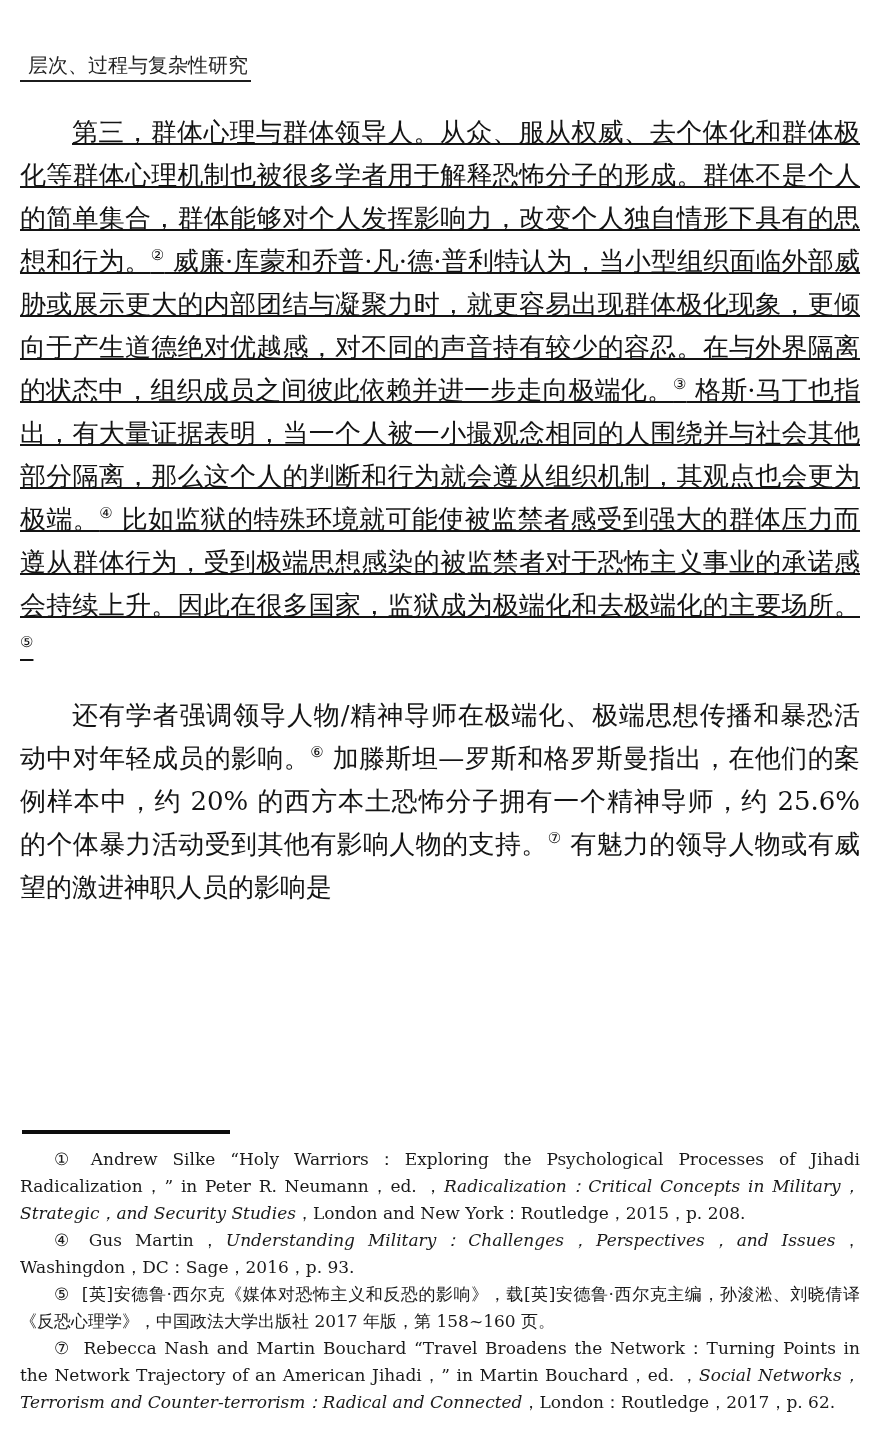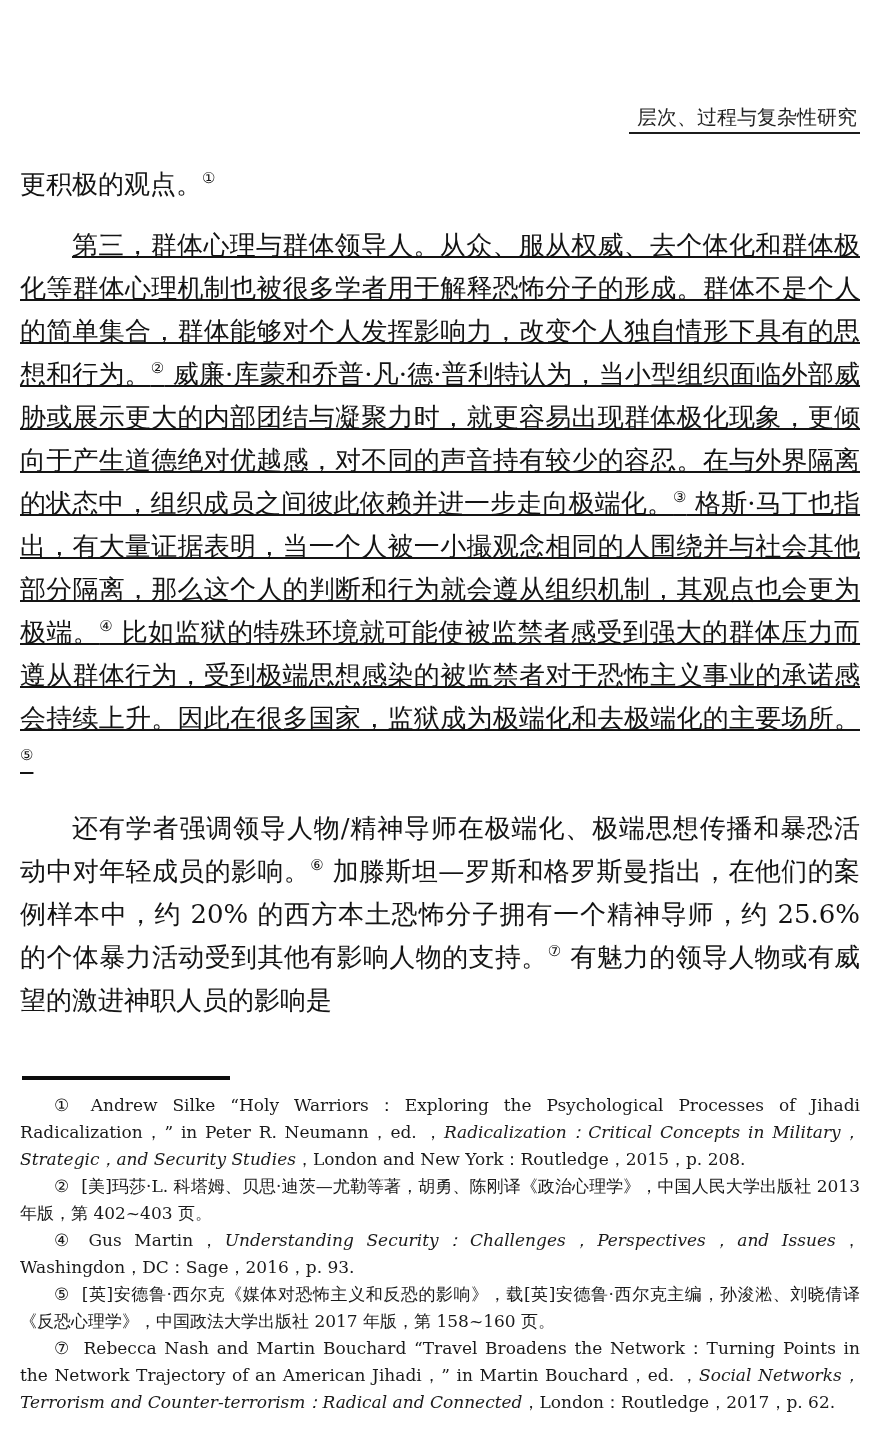--- a/index.html
+++ b/index.html
@@ -10,22 +10,21 @@
     margin: 0 auto;
     background: #ffffff;
     box-sizing: border-box;
     padding: 0 23px 0 20px;
     font-family: "DejaVu Serif", "Liberation Serif", serif;
     color: #161616;
     overflow: hidden;
   }
   
   .running-header {
-    padding-top: 104px;
-    text-align: right;
+    padding-top: 52px;
   }
   .header-title {
     display: inline-block;
     font-size: 20px;
     line-height: 26px;
     color: #222;
     border-bottom: 2px solid #1c1c1c;
     padding: 0 3px 2px 8px;
   }
   
@@ -76,29 +75,27 @@
 </head>
 <body>
 
 <div class="page">
 
   <div class="running-header">
     <span class="header-title">层次、过程与复杂性研究</span>
   </div>
 
   <div class="body-text">
-    <p>更积极的观点。<sup class="fnref">①</sup></p>
     <p class="indent para-gap-sm">第三，群体心理与群体领导人。从众、服从权威、去个体化和群体极化等群体心理机制也被很多学者用于解释恐怖分子的形成。群体不是个人的简单集合，群体能够对个人发挥影响力，改变个人独自情形下具有的思想和行为。<sup class="fnref">②</sup> 威廉·库蒙和乔普·凡·德·普利特认为，当小型组织面临外部威胁或展示更大的内部团结与凝聚力时，就更容易出现群体极化现象，更倾向于产生道德绝对优越感，对不同的声音持有较少的容忍。在与外界隔离的状态中，组织成员之间彼此依赖并进一步走向极端化。<sup class="fnref">③</sup> 格斯·马丁也指出，有大量证据表明，当一个人被一小撮观念相同的人围绕并与社会其他部分隔离，那么这个人的判断和行为就会遵从组织机制，其观点也会更为极端。<sup class="fnref">④</sup> 比如监狱的特殊环境就可能使被监禁者感受到强大的群体压力而遵从群体行为，受到极端思想感染的被监禁者对于恐怖主义事业的承诺感会持续上升。因此在很多国家，监狱成为极端化和去极端化的主要场所。<sup class="fnref">⑤</sup></p>
     <p class="indent para-gap-lg">还有学者强调领导人物/精神导师在极端化、极端思想传播和暴恐活动中对年轻成员的影响。<sup class="fnref">⑥</sup> 加滕斯坦—罗斯和格罗斯曼指出，在他们的案例样本中，约 20% 的西方本土恐怖分子拥有一个精神导师，约 25.6% 的个体暴力活动受到其他有影响人物的支持。<sup class="fnref">⑦</sup> 有魅力的领导人物或有威望的激进神职人员的影响是</p>
   </div>
 
   <div class="footer-block">
     <div class="footnote-rule"></div>
     <div class="footnotes">
       <p><span class="fn-marker">①</span>Andrew Silke “Holy Warriors：Exploring the Psychological Processes of Jihadi Radicalization，” in Peter R. Neumann，ed. ，<i>Radicalization：Critical Concepts in Military，Strategic，and Security Studies</i>，London and New York：Routledge，2015，p. 208.</p>
-      <p><span class="fn-marker">②</span>[美]玛莎·L. 科塔姆、贝思·迪茨—尤勒等著，胡勇、陈刚译《政治心理学》，中国人民大学出版社 2013 年版，第 402~403 页。</p>
-      <p><span class="fn-marker">④</span>Gus Martin，<i>Understanding Security：Challenges，Perspectives，and Issues</i>，Washingdon，DC：Sage，2016，p. 93.</p>
+      <p><span class="fn-marker">④</span>Gus Martin，<i>Understanding Military：Challenges，Perspectives，and Issues</i>，Washingdon，DC：Sage，2016，p. 93.</p>
       <p><span class="fn-marker">⑤</span>[英]安德鲁·西尔克《媒体对恐怖主义和反恐的影响》，载[英]安德鲁·西尔克主编，孙浚淞、刘晓倩译《反恐心理学》，中国政法大学出版社 2017 年版，第 158~160 页。</p>
       <p><span class="fn-marker">⑦</span>Rebecca Nash and Martin Bouchard “Travel Broadens the Network：Turning Points in the Network Trajectory of an American Jihadi，” in Martin Bouchard，ed. ，<i>Social Networks，Terrorism and Counter-terrorism：Radical and Connected</i>，London：Routledge，2017，p. 62.</p>
     </div>
   </div>
 
 </div>
 
 </body></html>

